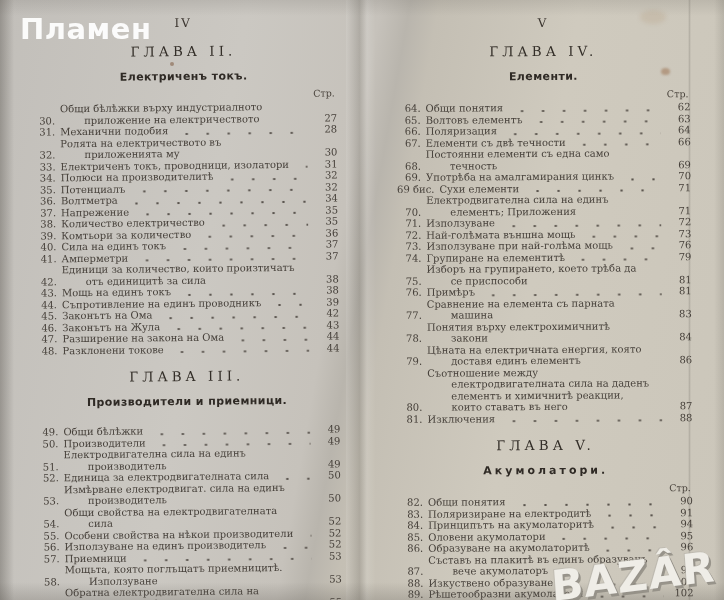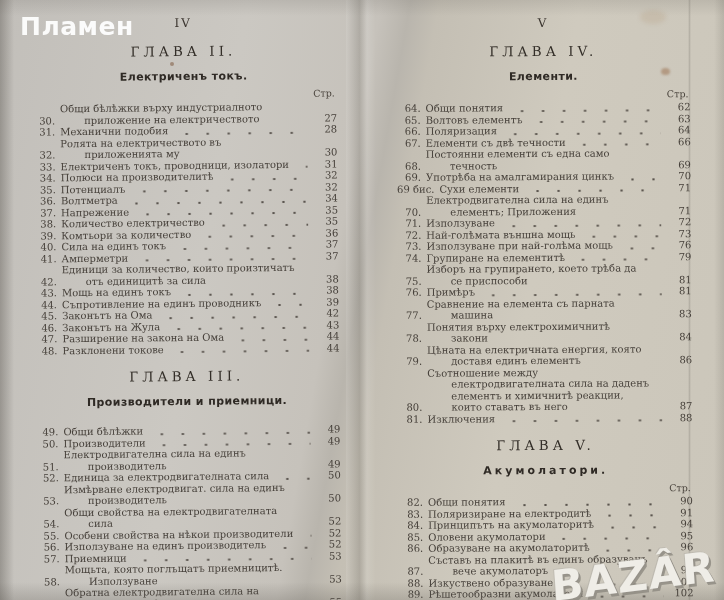--- a/index.html
+++ b/index.html
@@ -53,21 +53,21 @@
   .entry .leader{flex:1 1 8px;align-self:flex-end;height:9px;margin:0 4px 1px 5px;
     background-image:radial-gradient(circle,rgba(70,64,58,.85) 1px,rgba(0,0,0,0) 1.3px);
     background-size:21px 4px;background-repeat:repeat-x;background-position:3px bottom;}
   .entry .pg{flex:0 0 26px;text-align:right;white-space:nowrap;}
 
   .sect-gap{height:10px;}
   .chapter.second{margin-top:13px;}
 
   .wm-name{position:absolute;left:20px;top:12px;z-index:6;
     font-family:"DejaVu Sans","Liberation Sans",sans-serif;font-weight:bold;
-    font-size:25px;color:rgba(255,255,255,.93);letter-spacing:.5px;}
+    font-size:29px;color:rgba(255,255,255,.93);letter-spacing:.5px;}
   .wm-bazar{position:absolute;right:8px;bottom:0px;z-index:6;
     font-family:"DejaVu Sans","Liberation Sans",sans-serif;font-weight:bold;
     font-size:42px;line-height:46px;color:#efede7;letter-spacing:1px;
     transform:rotate(-7deg) skewX(-3deg);
     text-shadow:2px 3px 0 rgba(140,136,128,.8),-1px -1px 0 rgba(180,176,168,.6),1px 1px 0 #b9b5ad;}
 </style>
 </head>
 <body>
 
 <div class="spread">

